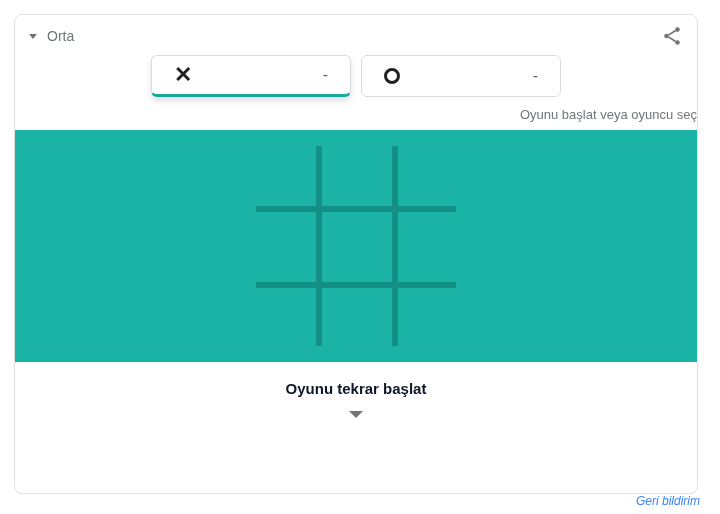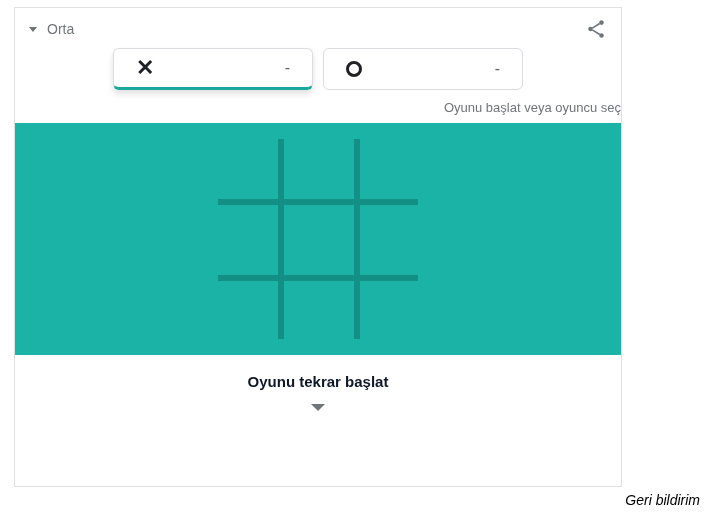--- a/index.html
+++ b/index.html
@@ -6,25 +6,25 @@
   body {
     font-family: Arial, Helvetica, sans-serif;
     background: #ffffff;
     width: 720px;
     height: 514px;
     position: relative;
   }
   .card {
     position: absolute;
     left: 14px;
-    top: 7px;
-    width: 608px;
+    top: 14px;
+    width: 684px;
     height: 480px;
     border: 1px solid #e0e0e0;
-    border-radius: 0;
+    border-radius: 8px;
     background: #fff;
     overflow: hidden;
   }
   .header {
     display: flex;
     align-items: center;
     justify-content: space-between;
     padding: 10px 14px 6px 14px;
   }
   .difficulty {
@@ -138,23 +138,23 @@
   .expand .down {
     width: 0; height: 0;
     border-left: 7px solid transparent;
     border-right: 7px solid transparent;
     border-top: 7px solid #70757a;
   }
   .feedback {
     position: absolute;
     right: 20px;
     bottom: 6px;
-    font-size: 14px;
+    font-size: 12px;
     font-style: italic;
-    color: #000000;
+    color: #3b82f6;
     cursor: pointer;
   }
 </style>
 </head>
 <body>
 
 <div class="card">
 
   <div class="header">
     <div class="difficulty">

